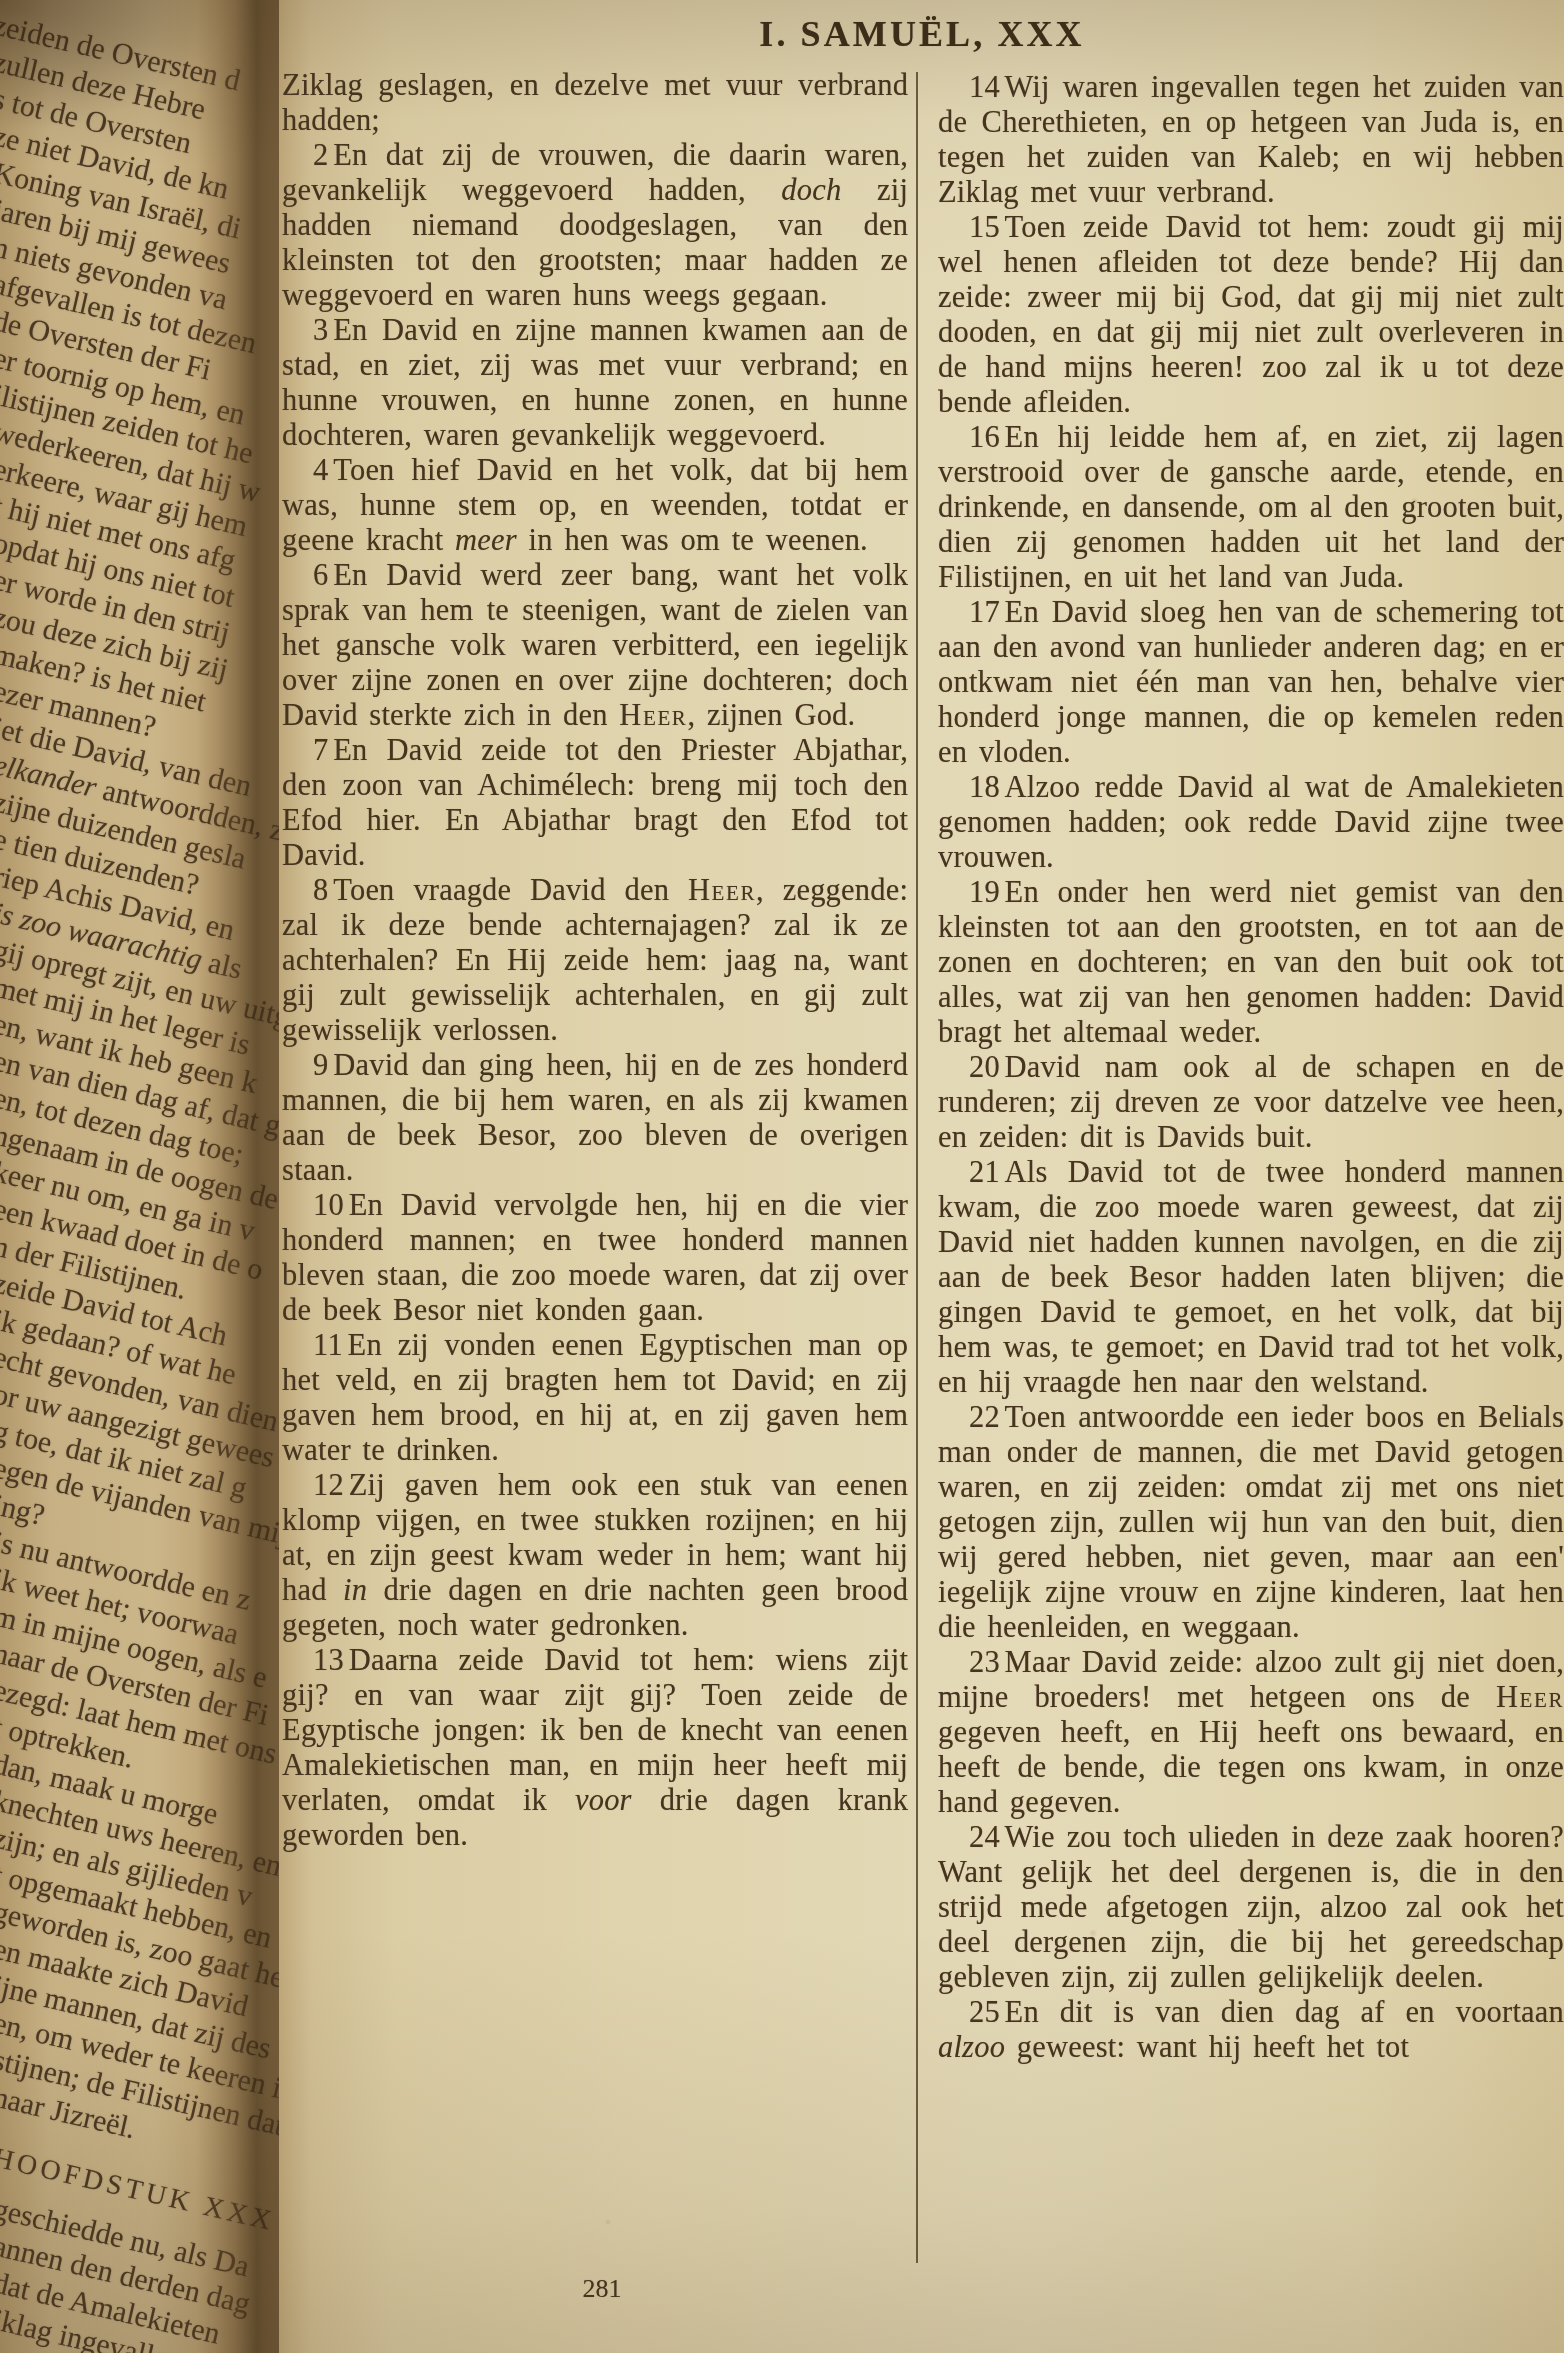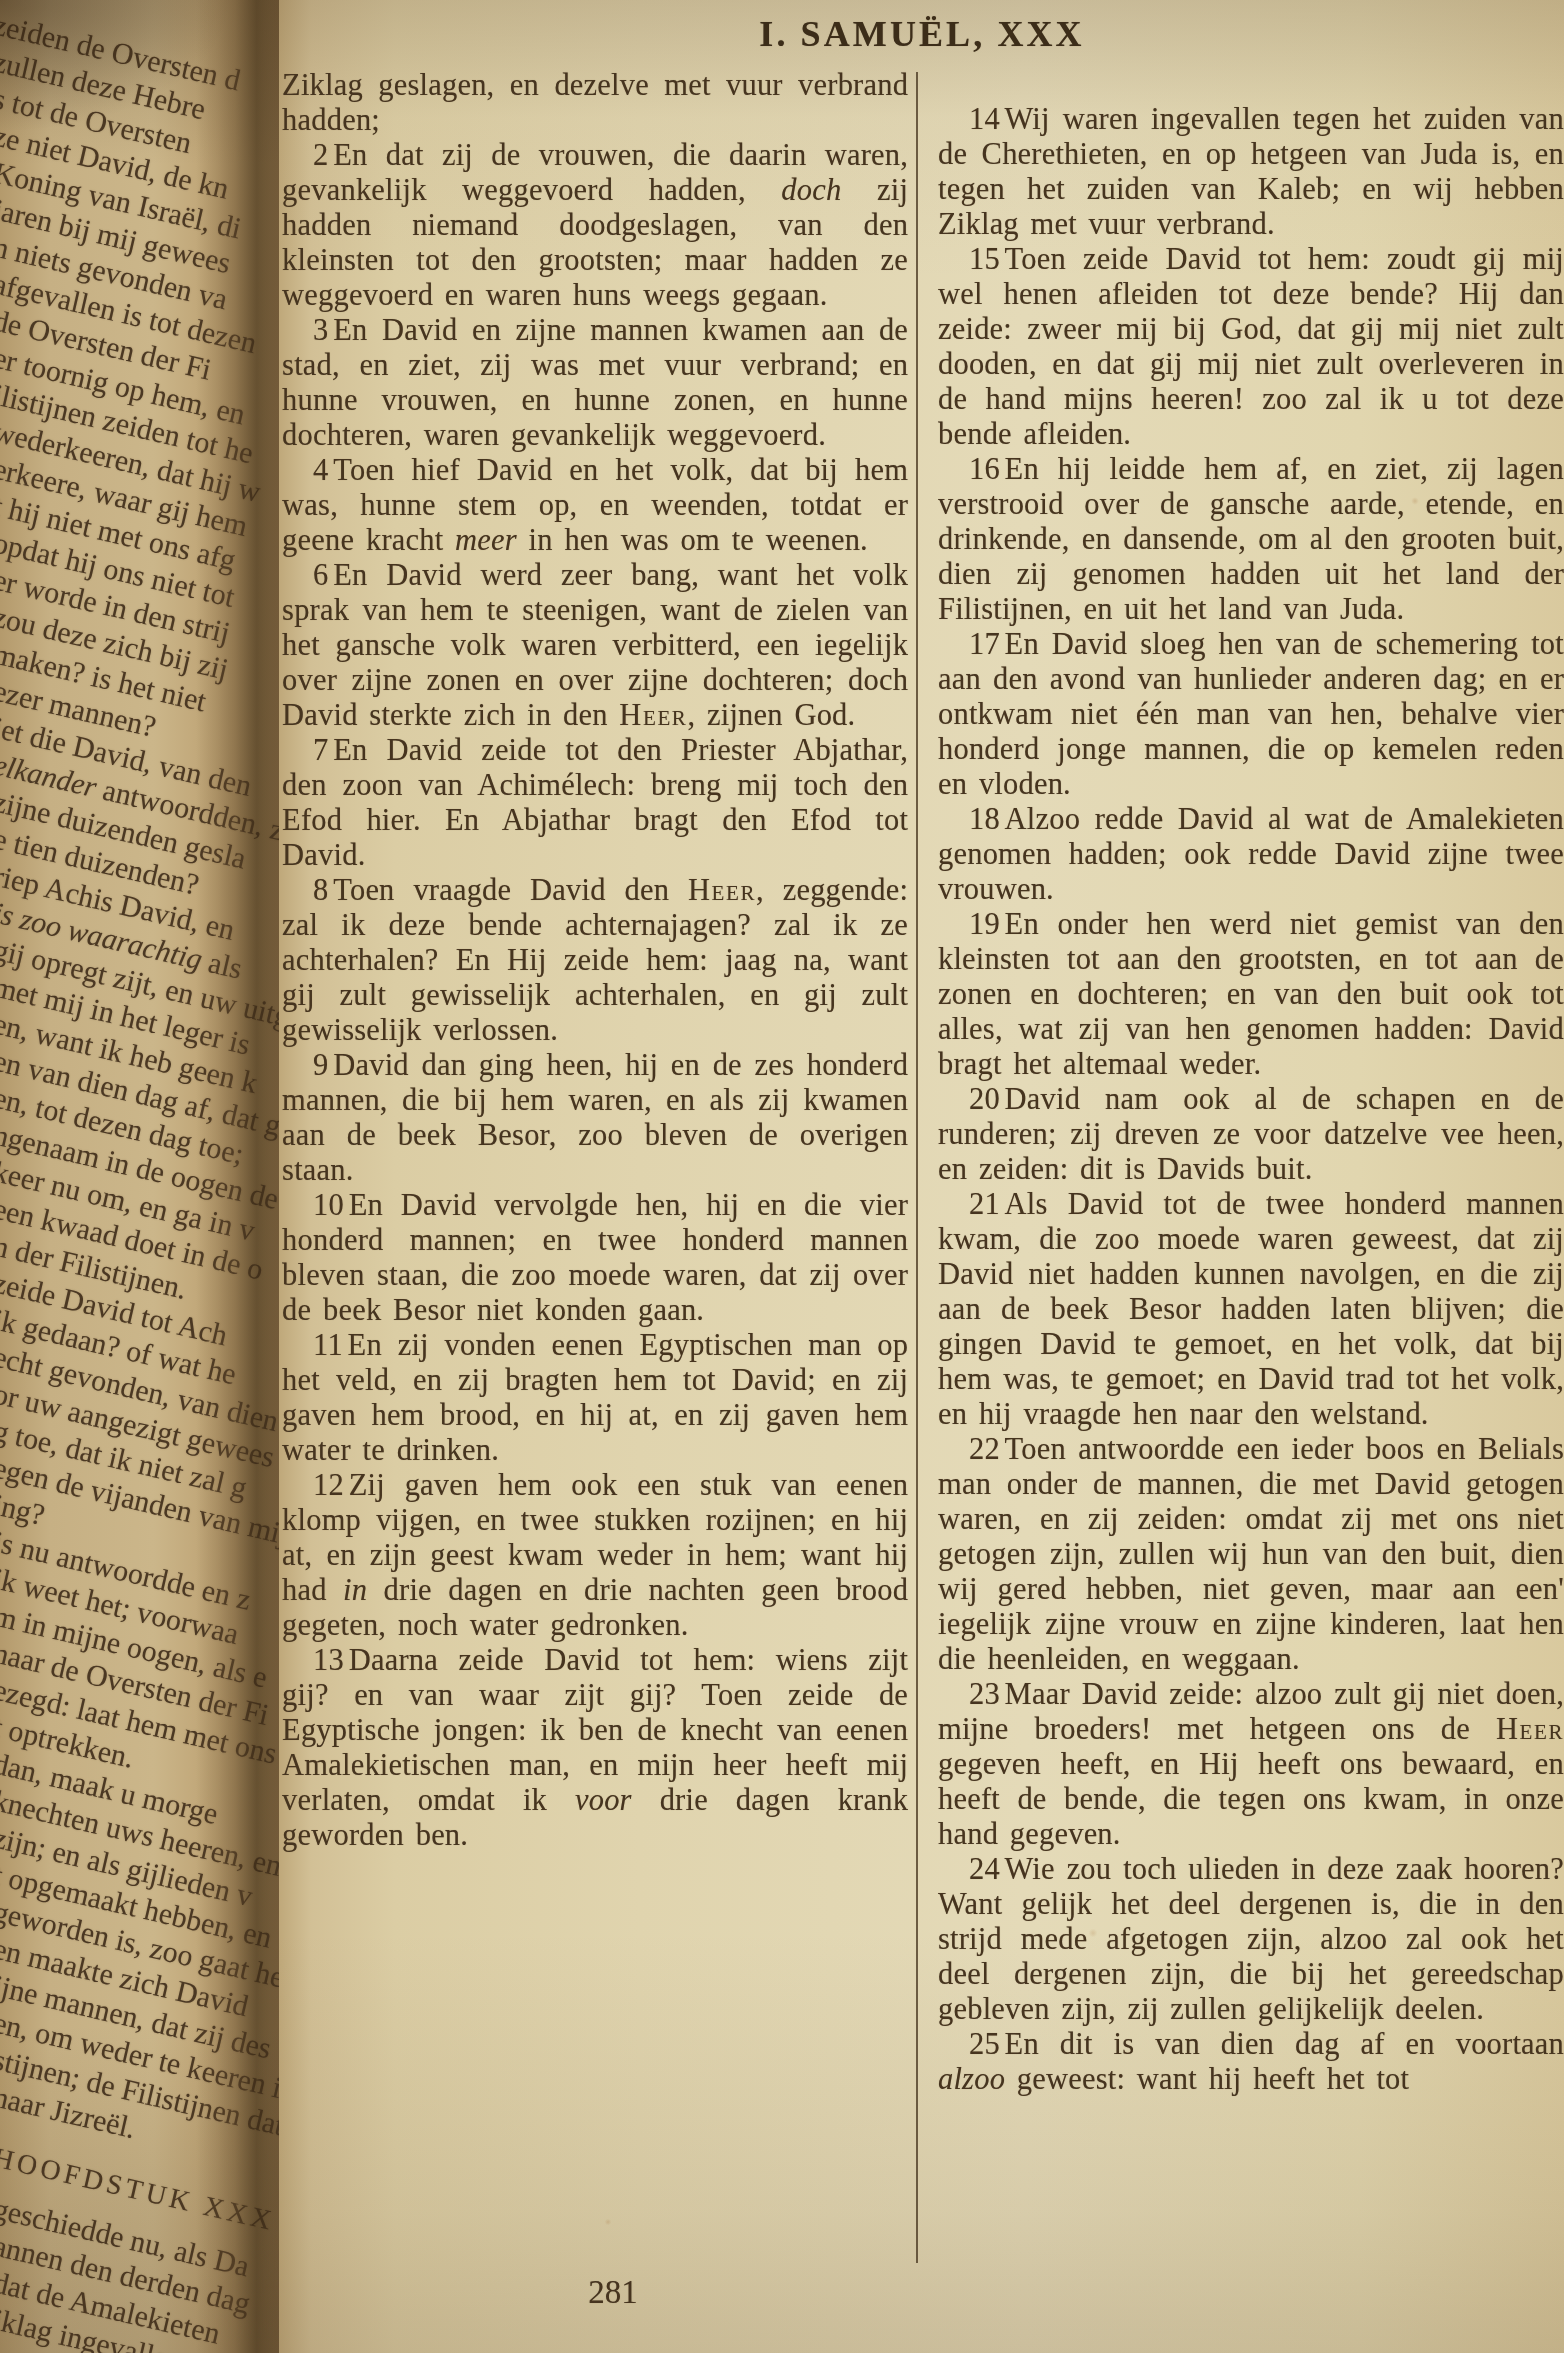--- a/index.html
+++ b/index.html
@@ -51,28 +51,28 @@
     position:absolute;left:637px;top:72px;width:2.3px;height:2191px;
     background:#4e3c26;opacity:.8;
   }
   .text-column{
     position:absolute;width:626px;text-align:justify;
     font-size:30.5px;line-height:35px;color:#46341f;
     word-spacing:3.9px;letter-spacing:0.2px;
     text-shadow:0 0 0.8px rgba(70,52,31,.4);
   }
   .col-left{left:3.1px;top:52px;}
-  .col-right{left:659px;top:70px;margin-top:32px;}
+  .col-right{left:659px;top:70px;}
   .verse{margin:0;text-indent:31px;}
   .verse.cont{text-indent:0;margin-top:16px;}
   .vnum{padding-right:4.7px;}
   .sc{font-variant:small-caps;letter-spacing:1.6px;}
   .page-number{
-    position:absolute;left:21px;top:2274px;width:626px;text-align:center;
-    font-size:33px;color:#46341f;text-shadow:0 0 0.8px rgba(70,52,31,.4);
+    position:absolute;left:10px;top:2274px;width:626px;text-align:center;
+    font-size:26px;color:#46341f;text-shadow:0 0 0.8px rgba(70,52,31,.4);
   }
 </style>
 </head>
 <body>
 
 <div class="facing-strip">
     <div class="mline" style="top: 4.7px;">zeiden de Oversten d</div>
     <div class="mline" style="top: 42px;">zullen deze Hebre</div>
     <div class="mline" style="top: 79px;">s tot de Oversten</div>
     <div class="mline" style="top: 116px;">ze niet David, de kn</div>

